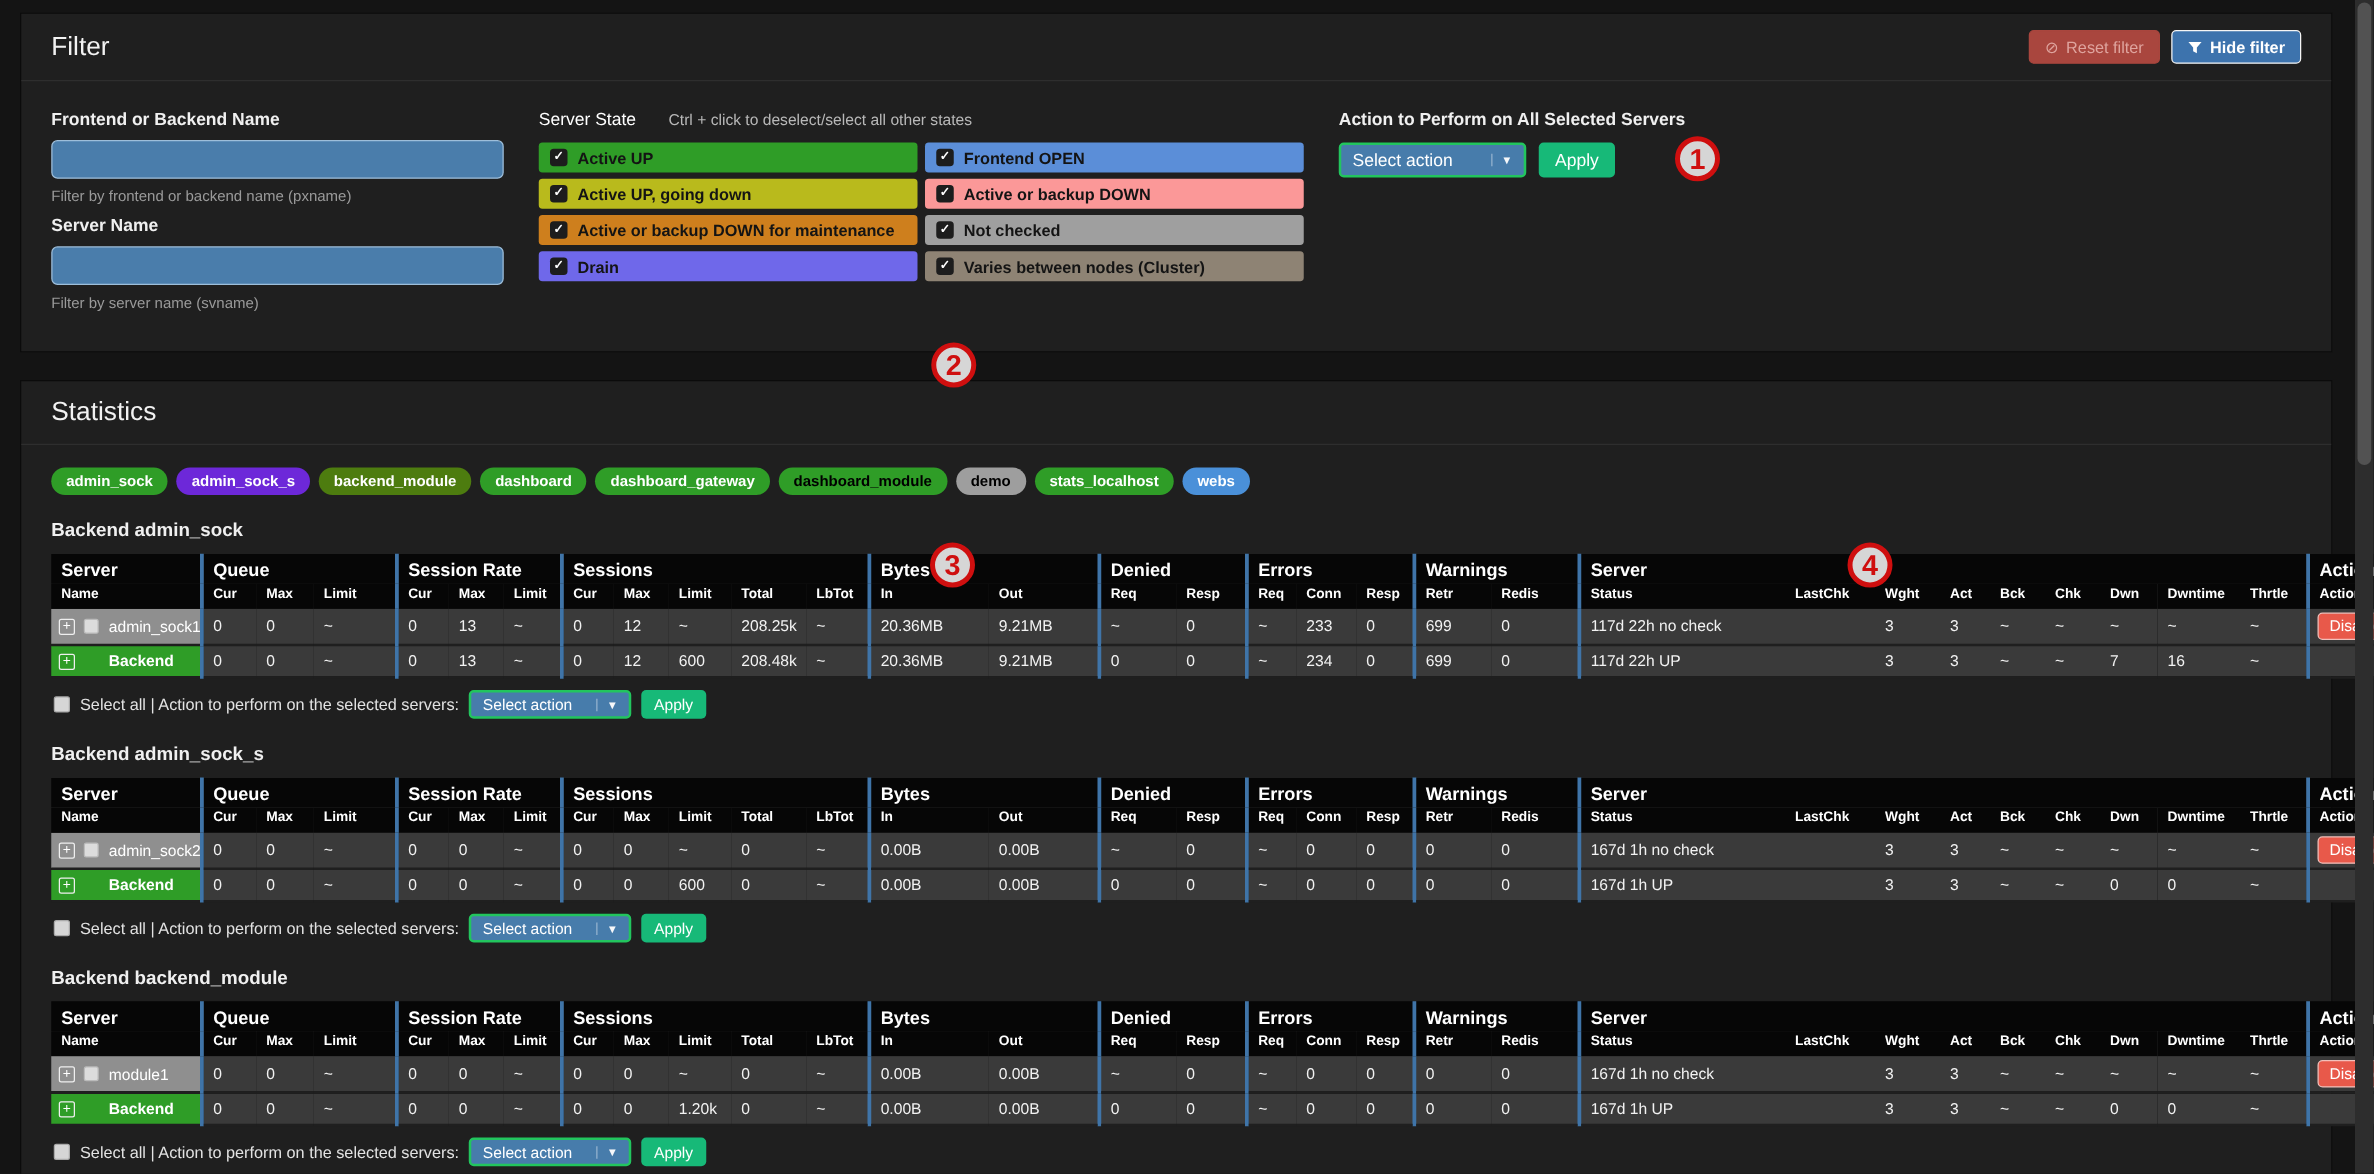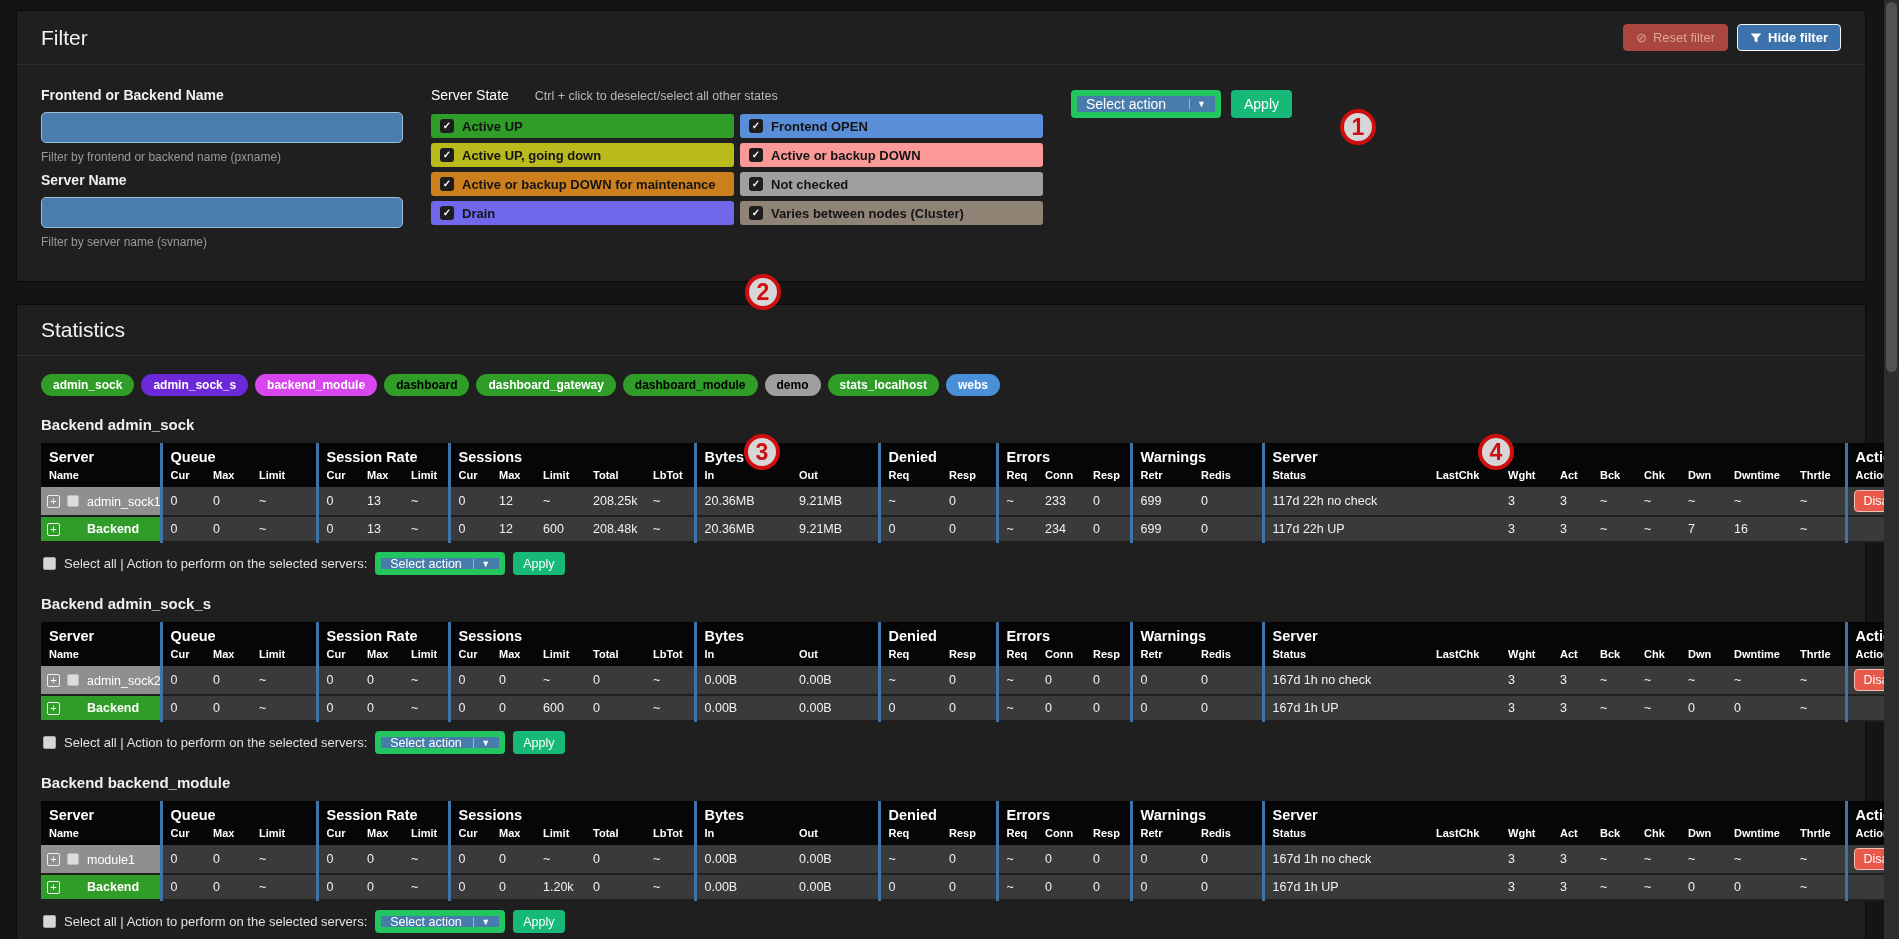--- a/index.html
+++ b/index.html
@@ -52,21 +52,21 @@
     white-space:nowrap; overflow:hidden;
   }
   .state-cb {
     width:14px; height:14px; background:#1d1d1d; border-radius:3px; color:#fff;
     font-size:10px; line-height:14px; text-align:center; flex:0 0 14px;
   }
 
   .col-action { flex:1; }
   .action-row { display:flex; gap:10px; margin-top:11px; }
   .select {
-    width:150px; height:28px; background:#477cab; border:6px solid #22c55e; border-radius:4px;
+    width:150px; height:28px; background:#477cab; border:2px solid #22c55e; border-radius:4px;
     display:flex; align-items:center; justify-content:space-between; padding:0 9px;
     font-size:14px; color:#fff; cursor:pointer;
   }
   .sel-arrow { font-size:9px; opacity:.95; padding-left:7px; border-left:1px solid rgba(255,255,255,.45); }
   .apply-btn {
     background:#17b978; color:#fff; border:none; border-radius:4px;
     font-size:14px; padding:0 13px; height:28px; cursor:pointer; font-family:inherit;
   }
 
   .stats-body { padding:6px 24px 16px; }
@@ -189,41 +189,42 @@
               <span class="state-cb">✓</span>
               <span class="state-label">Drain</span>
             </div>
             <div class="state-btn" style="background: rgb(142, 131, 116);">
               <span class="state-cb">✓</span>
               <span class="state-label">Varies between nodes (Cluster)</span>
             </div>
           </div>
       </div>
       <div class="col-action">
+        <label class="field-label">Action to Perform on All Selected Servers</label>
         <div class="action-row">
           <div class="select">
             <span>Select action</span>
             <span class="sel-arrow">▼</span>
           </div>
           <button class="apply-btn">Apply</button>
         </div>
       </div>
     </div>
   </div>
 
   <div class="panel">
     <div class="panel-header">
       <h2 class="panel-title">Statistics</h2>
     </div>
     <div class="stats-body">
       <div class="pills" id="pills">
           <span class="pill" style="background: rgb(47, 157, 39); color: rgb(255, 255, 255);">admin_sock</span>
           <span class="pill" style="background: #6d28d9; color: rgb(255, 255, 255);">admin_sock_s</span>
-          <span class="pill" style="background: #d946ef; color: rgb(255, 255, 255);">backend_module</span>
-          <span class="pill" style="background: rgb(47, 157, 39); color: #000000;">dashboard</span>
+          <span class="pill" style="background: #4d7c0f; color: rgb(255, 255, 255);">backend_module</span>
+          <span class="pill" style="background: rgb(47, 157, 39); color: #ffffff;">dashboard</span>
           <span class="pill" style="background: rgb(47, 157, 39); color: rgb(255, 255, 255);">dashboard_gateway</span>
           <span class="pill" style="background: rgb(47, 157, 39); color: #000000;">dashboard_module</span>
           <span class="pill" style="background: rgb(158, 158, 158); color: #000000; text-align: right;">demo</span>
           <span class="pill" style="background: rgb(47, 157, 39); color: rgb(255, 255, 255);">stats_localhost</span>
           <span class="pill" style="background: rgb(74, 144, 217); color: rgb(255, 255, 255);">webs</span>
         </div>
       <div id="backends">
           <div class="backend-section">
             <div class="backend-title">Backend admin_sock</div>
             <table class="stats-table">

